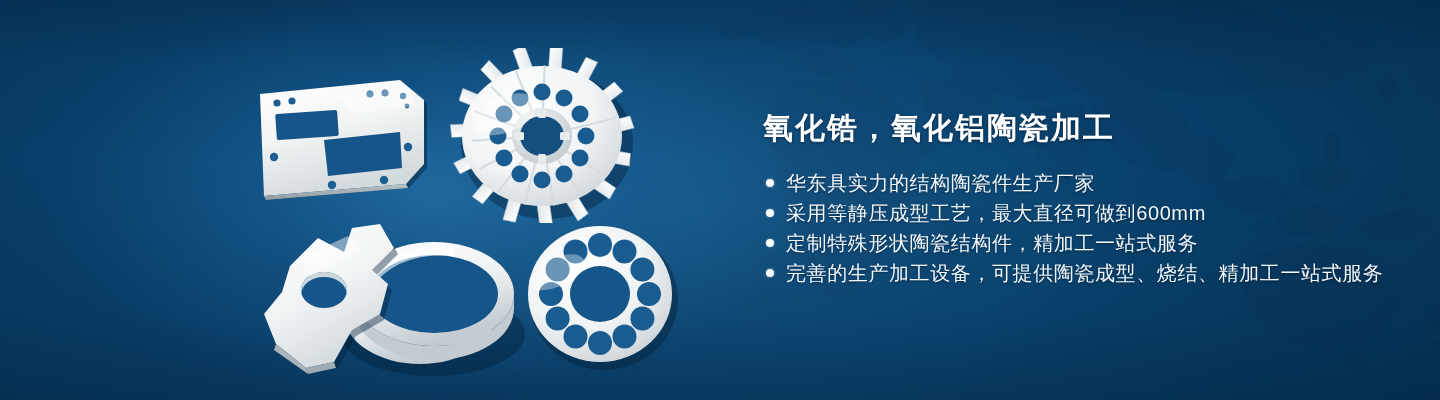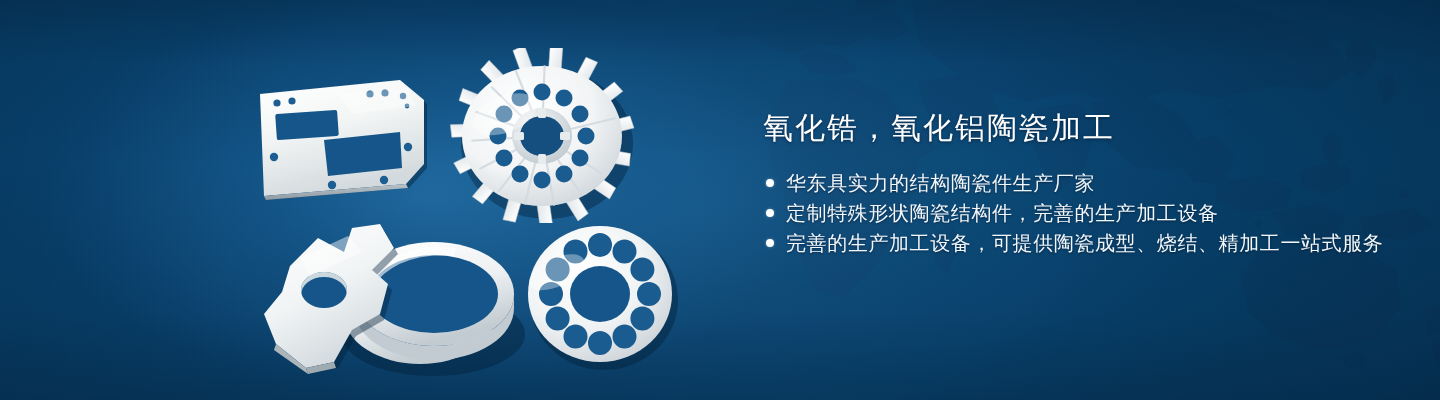--- a/index.html
+++ b/index.html
@@ -112,21 +112,21 @@
   
   .copy {
     position: absolute;
     left: 763px;
     top: 108px;
     width: 620px;
   }
   .headline {
     margin: 0;
     font-size: 30px;
-    font-weight: 400;
+    font-weight: 700;
     letter-spacing: 2px;
     color: #ffffff;
     line-height: 40px;
     text-shadow: 0 1px 3px rgba(0,16,36,0.55);
     white-space: nowrap;
   }
   .bullets {
     list-style: none;
     margin: 24px 0 0 0;
     padding: 0;
@@ -452,21 +452,25 @@
   <div class="copy">
     <h1 class="headline">氧化锆，氧化铝陶瓷加工</h1>
 
     <ul class="bullets">
       <li>
         <span class="dot"></span>
         <span>华东具实力的结构陶瓷件生产厂家</span>
       </li>
       <li>
         <span class="dot"></span>
-        <span>定制特殊形状陶瓷结构件，完善的生产加工设备</span>
+        <span>采用等静压成型工艺，最大直径可做到600mm</span>
+      </li>
+      <li>
+        <span class="dot"></span>
+        <span>定制特殊形状陶瓷结构件，精加工一站式服务</span>
       </li>
       <li>
         <span class="dot"></span>
         <span>完善的生产加工设备，可提供陶瓷成型、烧结、精加工一站式服务</span>
       </li>
     </ul>
   </div>
 
 </div>
 

